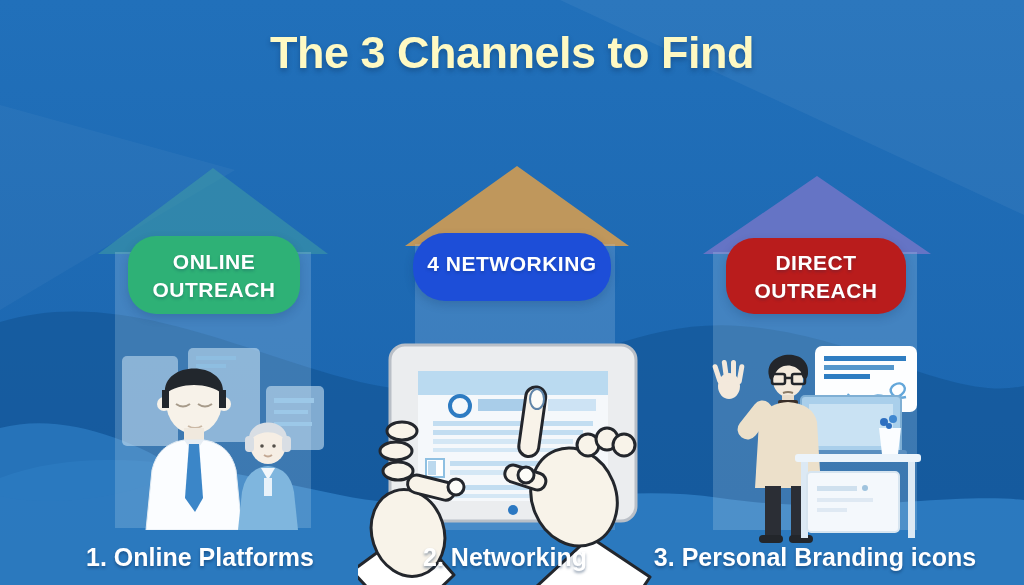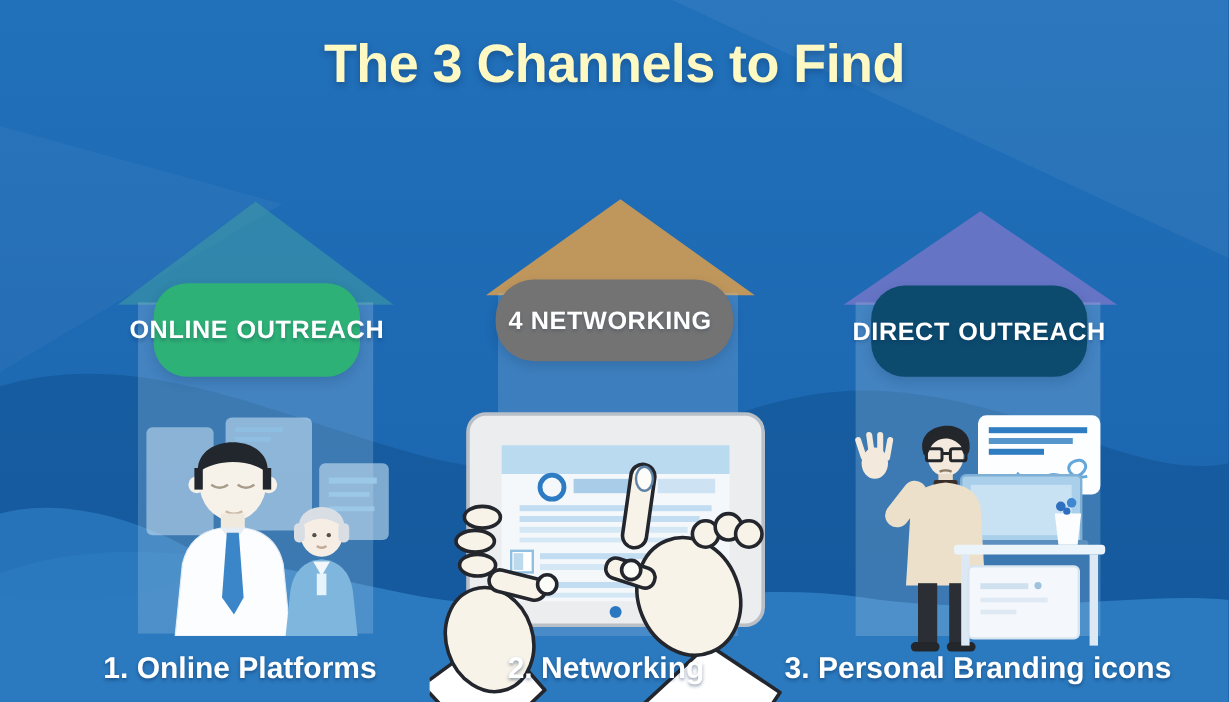--- a/index.html
+++ b/index.html
@@ -13,21 +13,21 @@
   .title{
     position:absolute;top:26px;left:0;width:100%;
     text-align:center;color:#fef9c3;font-weight:800;line-height:1.18;
     text-shadow:0 3px 5px rgba(8,40,80,.35);
     letter-spacing:-.5px;
   }
   .title .t1{font-size:45px;}
   .title .t2{font-size:47px;}
   .arrow-svg{position:absolute;}
   .badge{
-    position:absolute;border-radius:28px;display:flex;flex-direction:row;
+    position:absolute;border-radius:28px;display:flex;flex-direction:column;
     align-items:center;justify-content:center;gap:7px;
     color:#fff;font-weight:800;letter-spacing:.5px;
     text-shadow:0 2px 3px rgba(10,40,80,.25);
     box-shadow:0 4px 10px rgba(10,40,80,.18);
   }
   .badge .line{font-size:21px;line-height:1;}
   .badge-1{left:128px;top:236px;width:172px;height:78px;}
   .badge-2{left:413px;top:233px;width:198px;height:68px;border-radius:32px;}
   .badge-3{left:726px;top:238px;width:180px;height:76px;}
   .illu{position:absolute;}
@@ -75,25 +75,25 @@
 
   <svg class="arrow-svg" style="left:697px;top:174px" width="236" height="356" viewBox="0 0 236 356">
     <polygon points="6,80 120,2 234,80" opacity="0.85" style="fill: rgb(114, 118, 200);"></polygon>
     <rect x="16" y="78" width="204" height="278" fill="#bcd9ee" opacity="0.24"></rect>
   </svg>
 
   <div class="badge badge-1" style="background-color: rgb(46, 177, 118);">
     <div class="line">ONLINE</div>
     <div class="line">OUTREACH</div>
   </div>
-  <div class="badge badge-2" style="background-color: #737373;">
+  <div class="badge badge-2" style="background-color: #1d4ed8;">
     <div class="line">4 NETWORKING</div>
     <div class="line"></div>
   </div>
-  <div class="badge badge-3" style="background-color: #0c4a6e;">
+  <div class="badge badge-3" style="background-color: #b91c1c;">
     <div class="line">DIRECT</div>
     <div class="line">OUTREACH</div>
   </div>
 
   <svg class="illu" style="left:118px;top:340px" width="212" height="190" viewBox="0 0 212 190">
     <g>
       <rect x="4" y="16" width="56" height="90" rx="5" fill="#d8ecfa" opacity="0.5"></rect>
       <rect x="70" y="8" width="72" height="94" rx="5" fill="#cfe7f8" opacity="0.55"></rect>
       <rect x="78" y="16" width="40" height="4" fill="#8fc0e4" opacity="0.8"></rect>
       <rect x="78" y="24" width="30" height="4" fill="#8fc0e4" opacity="0.8"></rect>

